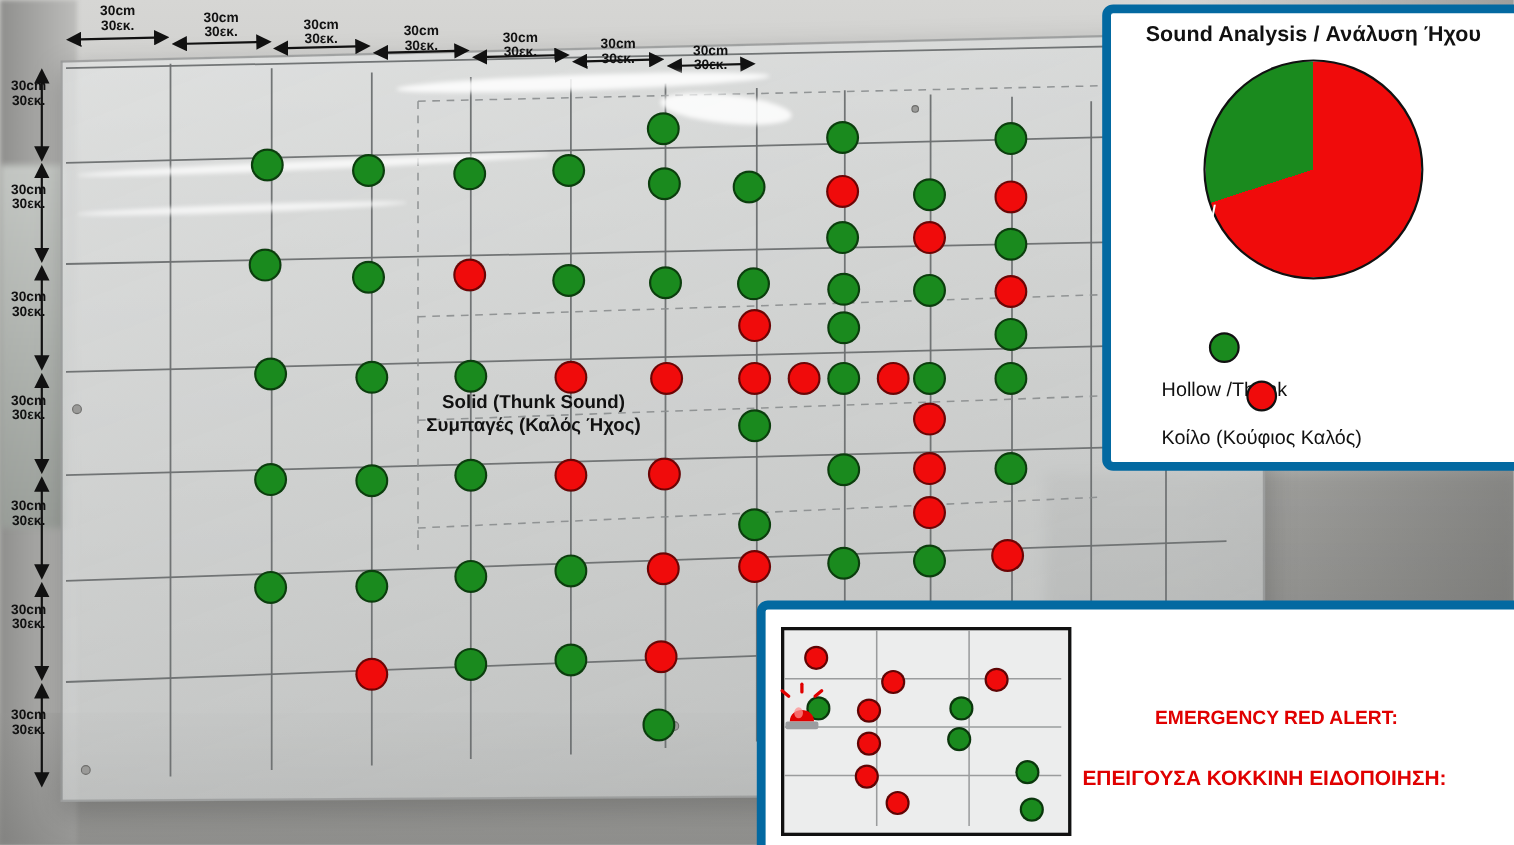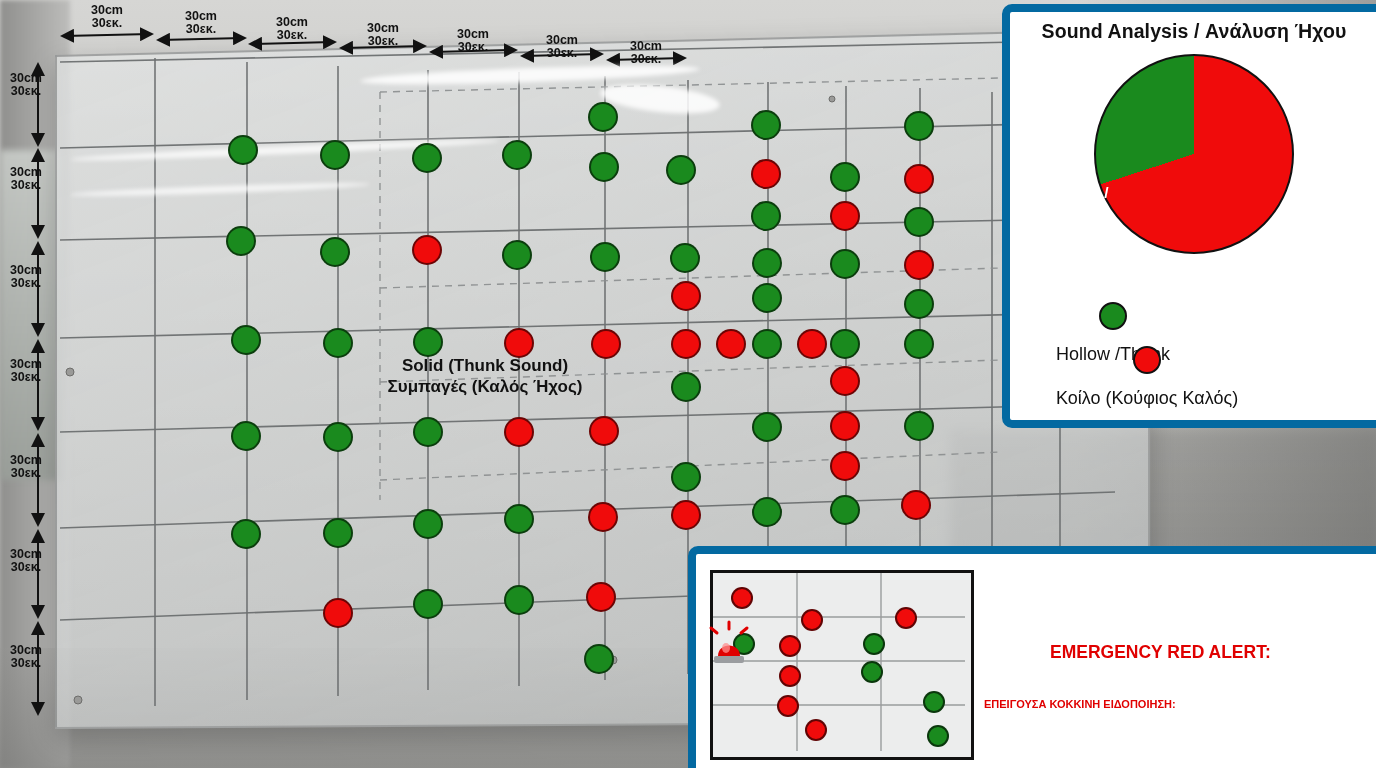--- a/index.html
+++ b/index.html
@@ -75,21 +75,21 @@
   #callout-panel{left:688px;top:546px;width:682px;height:216px;}
   .callout-title{font-size:19px;font-weight:700;color:#111;text-align:center;line-height:1.25;}
   .mini-map{position:absolute;left:14px;top:16px;width:258px;height:184px;
     background:#eceded;border:3px solid #111;}
   .mini-dot{position:absolute;width:22px;height:22px;border-radius:50%;
     border:2px solid rgba(0,0,0,.6);box-sizing:border-box;}
   .mini-dot.green{background:#1a8a1e;}
   .mini-dot.red{background:#f00b0b;}
   .alert-en{position:absolute;font-size:17.5px;font-weight:700;color:#e00000;}
   .alert-sub{position:absolute;font-size:17px;color:#111;text-align:center;}
-  .alert-gr{position:absolute;font-size:11px;font-weight:700;color:#e00000;}
+  .alert-gr{position:absolute;font-size:19px;font-weight:700;color:#e00000;}
   .siren{position:absolute;left:706px;top:620px;width:46px;height:46px;}
 </style>
 </head>
 <body>
 
 <div id="stage">
 
   <div class="bg"></div>
   <div class="bg-blur-left"></div>
   <div class="bg-window"></div>
@@ -314,21 +314,21 @@
     <div class="pie-wrap">
       <div class="pie" id="pie" style="background: conic-gradient(rgb(240, 11, 11) 0deg, rgb(240, 11, 11) 252deg, rgb(26, 138, 30) 252deg, rgb(26, 138, 30) 360deg);"></div>
     </div>
 
     <div class="pie-lbl" id="pie-label-solid">
       <div>Solid /</div>
       <div>Συμπαγές</div>
     </div>
 
     <div class="pie-lbl" id="pie-label-hollow" style="position:absolute;left:8px;top:172px;width:120px;">
-      <div>Callout /</div>
+      <div>Thunk /</div>
       <div>Κοίλο</div>
       <div>(&gt;30%)</div>
     </div>
 
     <div class="legend-row" style="left:46px;top:290px;">
       <span class="legend-dot" id="legend-dot-0" style="background: rgb(26, 138, 30);"></span>
       <span class="legend-text">Hollow /Thunk</span>
     </div>
     <div class="legend-row" style="left:46px;top:334px;">
       <span class="legend-dot" id="legend-dot-1" style="background: rgb(240, 11, 11);"></span>

